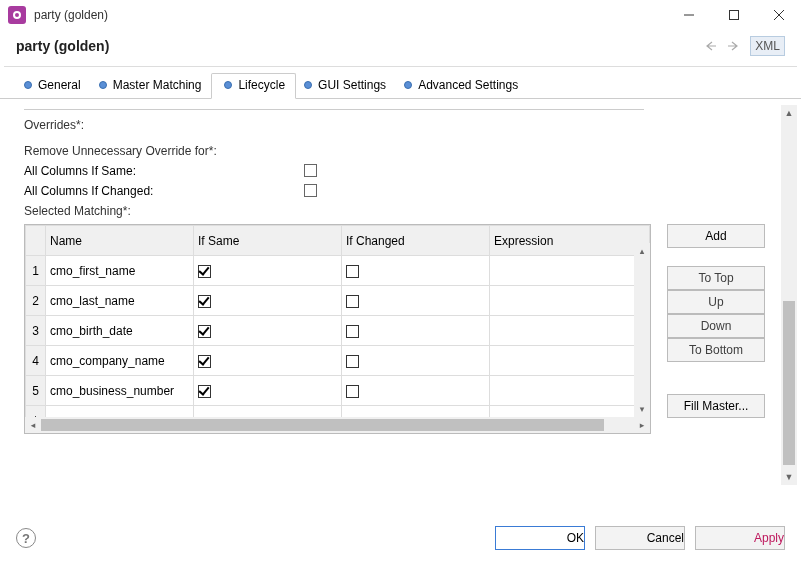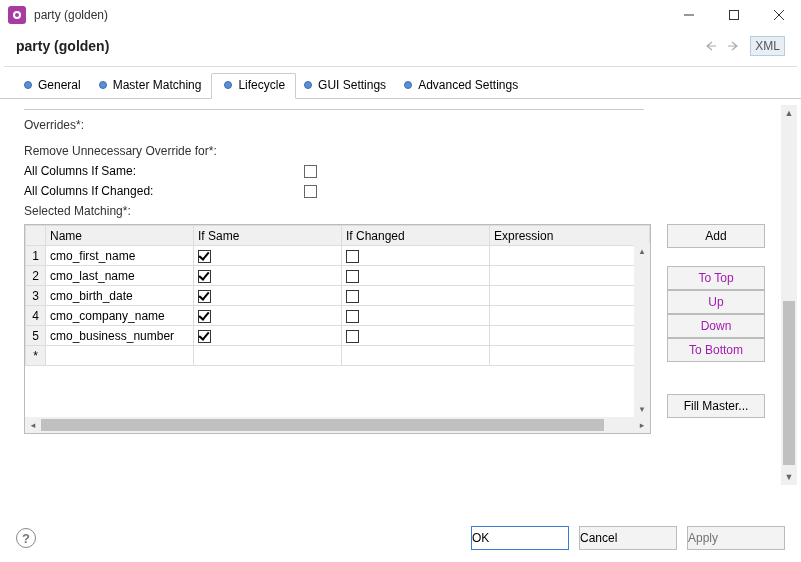--- a/index.html
+++ b/index.html
@@ -34,30 +34,30 @@
 .scroll-track { position: absolute; right: 4px; top: 6px; width: 16px; bottom: 6px; background: #f0f0f0; }
 .scroll-thumb { position: absolute; left: 2px; width: 12px; background: #c0c0c0; }
 .scroll-thumb.outer { top: 196px; height: 164px; }
 .scroll-arrow { position:absolute; left:0; width:16px; height:16px; display:flex; align-items:center; justify-content:center; }
 .scroll-arrow.up { top:0; }
 .scroll-arrow.down { bottom:0; }
 .content-inner { padding-right: 28px; }
 
 .form-row { margin-bottom: 6px; }
 .form-label { color: #333; }
-.check-row { display: flex; align-items: center; margin: 6px 0; }
+.check-row { display: flex; margin: 6px 0; }
 .check-row .check-label { width: 280px; }
 .check-row .chk { width: 13px; height: 13px; border: 1px solid #666; background: #fff; }
 
 
 .table-section { display: flex; gap: 16px; margin-top: 4px; }
 .table-wrap { flex: 1; border: 1px solid #bbb; display: flex; flex-direction: column; height: 210px; position: relative; }
 .table-grid { flex: 1; overflow: hidden; position: relative; }
 table { border-collapse: collapse; width: 100%; table-layout: fixed; }
-th, td { border: 1px solid #ddd; padding: 1px 4px; text-align: left; height: 20px; font-weight: normal; background: #fff; }
+th, td { border: 1px solid #ddd; padding: 1px 4px; text-align: left; height: 30px; font-weight: normal; background: #fff; }
 th { background: #f0f0f0; }
 .rownum { width: 18px; text-align: center; background: #f0f0f0; }
 col.c-num { width: 20px; }
 col.c-name { width: 148px; }
 col.c-same { width: 148px; }
 col.c-changed { width: 148px; }
 col.c-expr { width: auto; }
 .cell-chk { text-align: left; }
 .chkbox { display: inline-block; width: 13px; height: 13px; border: 1px solid #333; background: #fff; position: relative; vertical-align: middle; }
 .chkbox.checked::after { content: ""; position: absolute; left: 2px; top: -1px; width: 4px; height: 8px; border: solid #000; border-width: 0 2px 2px 0; transform: rotate(40deg); }
@@ -65,29 +65,29 @@
 .table-hscroll .harrow { width: 16px; height:16px; display:flex; align-items:center; justify-content:center; }
 .table-hscroll .htrack { flex:1; position:relative; height:16px; }
 .table-hscroll .hthumb { position:absolute; left:0; width:95%; top:2px; height:12px; background:#c0c0c0; }
 .table-vscroll { position:absolute; right:0; top:18px; bottom:16px; width:16px; background:#f0f0f0; }
 .table-vscroll .tarrow { position:absolute; left:0; width:16px; height:16px; display:flex; align-items:center; justify-content:center; }
 
 .button-col { width: 98px; display: flex; flex-direction: column; }
 .spacer-sm { height: 18px; }
 .spacer-md { height: 32px; }
 .btn { border: 1px solid #bbb; background: #f3f3f3; padding: 4px 0; text-align: center; cursor: pointer; }
-.btn.disabled { color: #a21caf; }
+.btn.disabled { color: #404040; }
 
 
 .footer { position: absolute; bottom: 0; left: 0; right: 0; padding: 12px 16px; display: flex; align-items: center; }
 .help-icon { width: 20px; height: 20px; border: 1.5px solid #888; border-radius: 50%; display: flex; align-items: center; justify-content: center; color: #777; font-size: 13px; font-weight: bold; }
 .footer-spacer { flex: 1; }
-.footer .fbtn { width: 98px; padding: 4px 0; text-align: left; margin-left: 10px; border: 1px solid #bbb; background: #f3f3f3; }
+.footer .fbtn { width: 90px; padding: 4px 0; text-align: right; margin-left: 10px; border: 1px solid #bbb; background: #f3f3f3; }
 .footer .fbtn.primary { border: 1.5px solid #3a7bd5; background: #fff; }
-.footer .fbtn.disabled { color: #737373; }
+.footer .fbtn.disabled { color: #be185d; }
 
 .arrow { font-size: 9px; color: #666; }
 </style>
 </head>
 <body>
 
 <div class="titlebar">
   <div class="app-icon">
       <div class="app-icon-inner"></div>
     </div>

